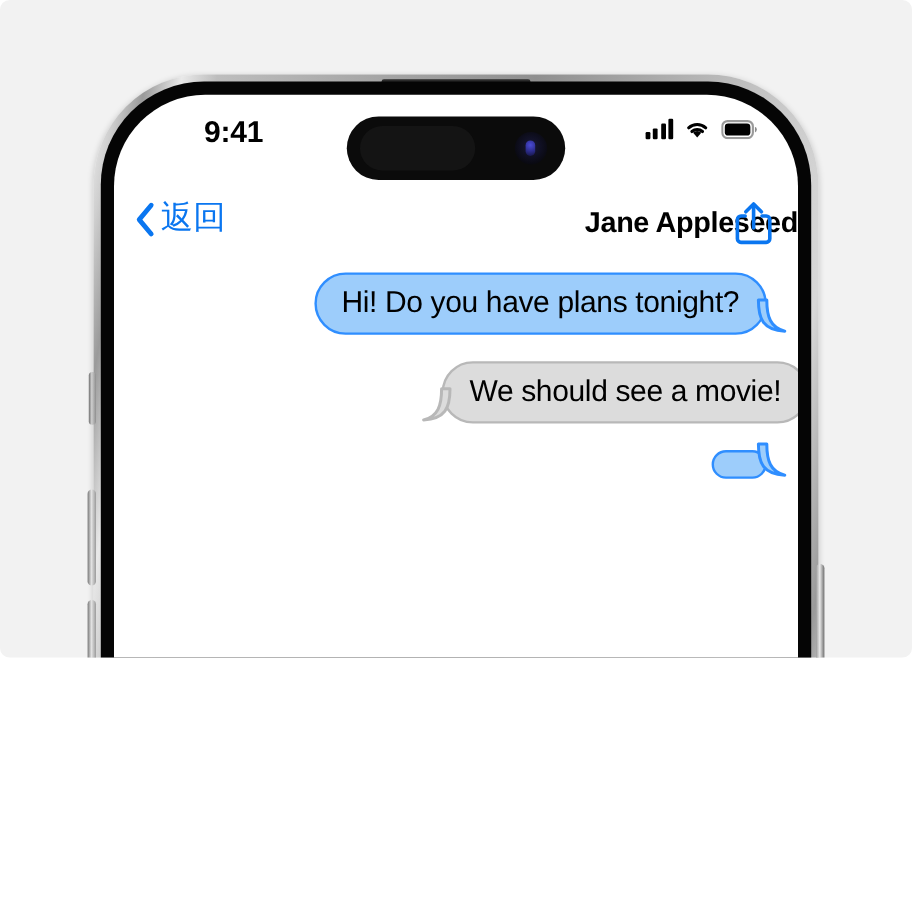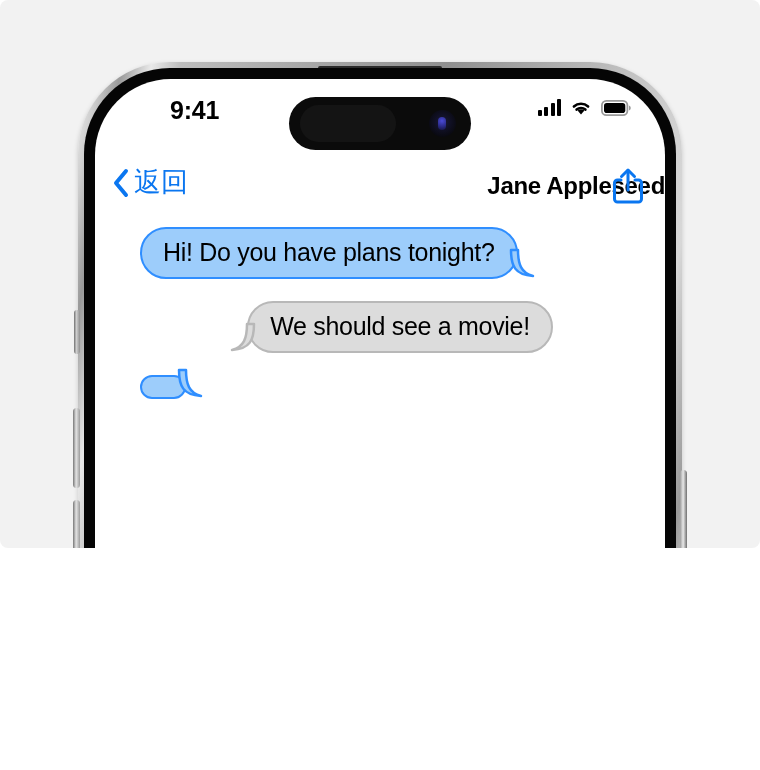--- a/index.html
+++ b/index.html
@@ -243,22 +243,22 @@
     width: 570px;
     height: 578px;
     padding: 0;
   }
   .msg-row {
     position: relative;
     width: 100%;
     display: flex;
     margin-bottom: 22px;
   }
-  .msg-row.sent { justify-content: flex-start; padding-right: 0px; padding-left: 45px; }
-  .msg-row.received { justify-content: center; padding-left: 9px; }
+  .msg-row.sent { justify-content: flex-end; padding-right: 0px; }
+  .msg-row.received { justify-content: flex-end; padding-left: 9px; }
 
   .bubble {
     position: relative;
     display: inline-block;
     max-width: 400px;
     padding: 9px 21px 11px 21px;
     font-size: 25px;
     line-height: 1.12;
     color: #000;
     letter-spacing: -0.3px;

